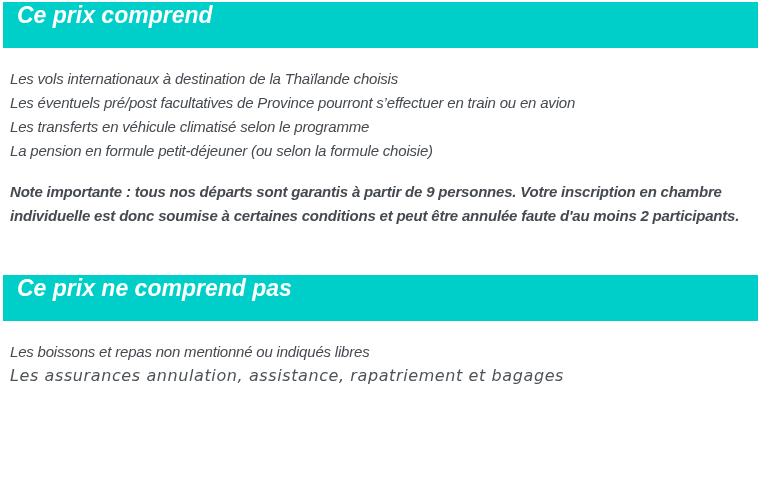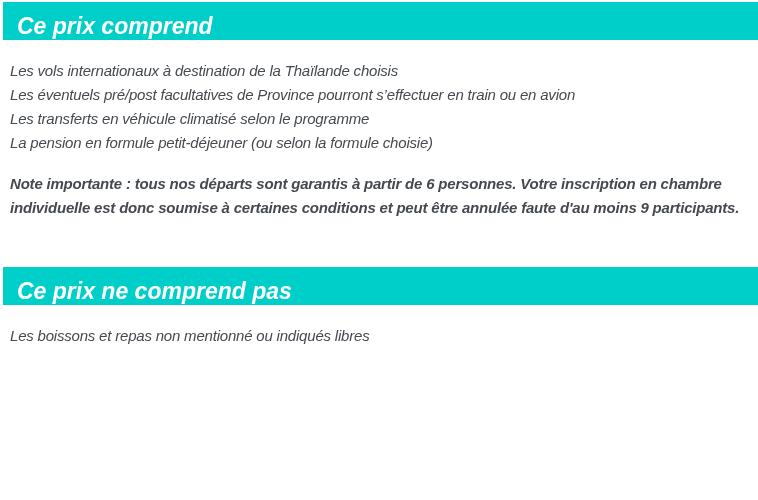--- a/index.html
+++ b/index.html
@@ -11,24 +11,24 @@
     position: relative;
     width: 758px;
     height: 500px;
     background: #ffffff;
     overflow: hidden;
     font-family: "Liberation Sans", sans-serif;
     color: #454a50;
   }
   .section-bar {
     background: #00cec8;
-    height: 38px;
+    height: 46px;
     margin-left: 3px;
     display: flex;
-    align-items: flex-end;
+    align-items: flex-start;
     padding-left: 14px;
     box-sizing: border-box;
   }
   .section-bar h2 {
     margin: 0;
     font-size: 23px;
     font-weight: bold;
     font-style: italic;
     color: #ffffff;
     letter-spacing: 0px;
@@ -81,28 +81,29 @@
   <section>
     <div class="section-bar bar-first">
       <h2>Ce prix comprend</h2>
     </div>
     <div class="section-body">
       <p class="line">Les vols internationaux à destination de la Thaïlande choisis</p>
       <p class="line">Les éventuels pré/post facultatives de Province pourront s’effectuer en train ou en avion</p>
       <p class="line">Les transferts en véhicule climatisé selon le programme</p>
       <p class="line">La pension en formule petit-déjeuner (ou selon la formule choisie)</p>
       <div class="note-block">
-        <p class="note-line">Note importante : tous nos départs sont garantis à partir de 6 personnes. Votre inscription en chambre</p>
-        <p class="note-line">individuelle est donc soumise à certaines conditions et peut être annulée faute d'au moins 9 participants.</p>
+        <p class="note-line">Note importante : tous nos départs sont garantis à partir de 9 personnes. Votre inscription en chambre</p>
+        <p class="note-line">individuelle est donc soumise à certaines conditions et peut être annulée faute d'au moins 2 participants.</p>
       </div>
     </div>
   </section>
 
   <section>
     <div class="section-bar bar-second">
       <h2>Ce prix ne comprend pas</h2>
     </div>
     <div class="section-body">
       <p class="line">Les boissons et repas non mentionné ou indiqués libres</p>
+      <p class="line line-alt">Les assurances annulation, assistance, rapatriement et bagages</p>
     </div>
   </section>
 
 </div>
 
 </body></html>

